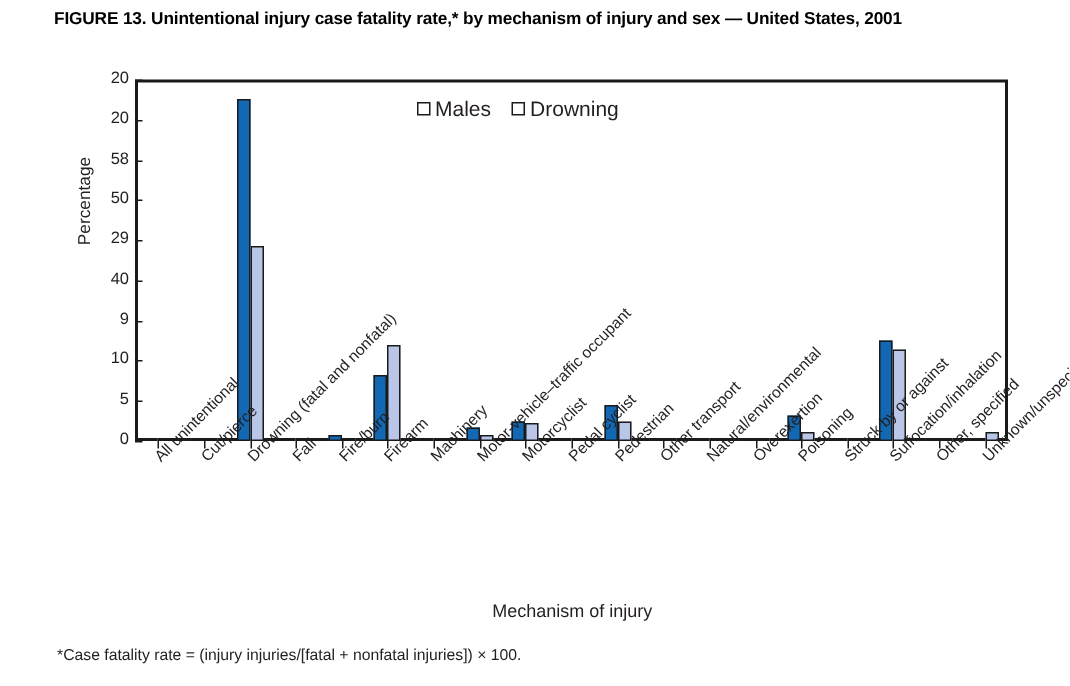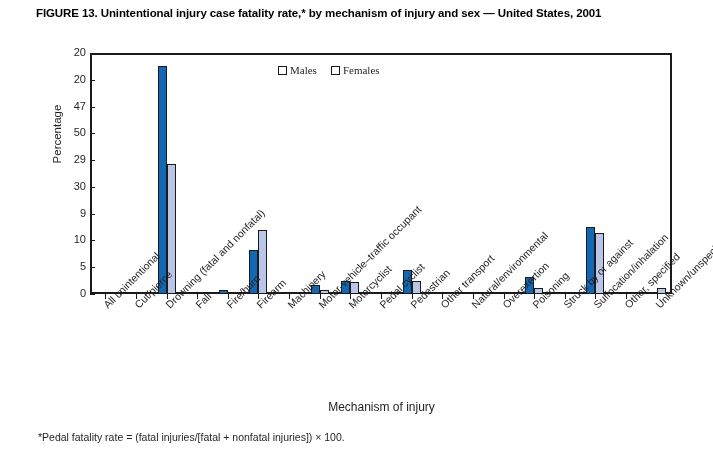--- a/index.html
+++ b/index.html
@@ -68,23 +68,22 @@
   }
 
   
   #legend {
     position: absolute;
     left: 278px;
     top: 64px;
     display: flex;
     align-items: center;
     gap: 14px;
-    font-size: 11px;
-    color: #231f20;
-    font-family: Liberation Serif, serif;
+    font-size: 14px;
+    color: #231f20;
   }
   .legend-entry {
     display: flex;
     align-items: center;
     gap: 3px;
   }
   .legend-swatch {
     width: 9px;
     height: 9px;
     border: 1.5px solid #1a1a1a;
@@ -158,42 +157,42 @@
 
 <div id="y-axis">
     <div class="ytick" style="top: 287px;">0</div>
     <div class="ytick-mark" style="top: 294px;"></div>
     <div class="ytick" style="top: 260.222px;">5</div>
     <div class="ytick-mark" style="top: 267.222px;"></div>
     <div class="ytick" style="top: 233.444px; text-align: right;">10</div>
     <div class="ytick-mark" style="top: 240.444px;"></div>
     <div class="ytick" style="top: 206.667px;">9</div>
     <div class="ytick-mark" style="top: 213.667px;"></div>
-    <div class="ytick" style="top: 179.889px;">30</div>
+    <div class="ytick" style="top: 179.889px;">40</div>
     <div class="ytick-mark" style="top: 186.889px;"></div>
     <div class="ytick" style="top: 153.111px;">29</div>
     <div class="ytick-mark" style="top: 160.111px;"></div>
     <div class="ytick" style="top: 126.333px;">50</div>
     <div class="ytick-mark" style="top: 133.333px;"></div>
-    <div class="ytick" style="top: 99.5556px;">47</div>
+    <div class="ytick" style="top: 99.5556px;">58</div>
     <div class="ytick-mark" style="top: 106.556px;"></div>
     <div class="ytick" style="top: 72.7778px;">20</div>
     <div class="ytick-mark" style="top: 79.7778px;"></div>
     <div class="ytick" style="top: 46px;">20</div>
     <div class="ytick-mark" style="top: 53px;"></div>
   </div>
 
 <div id="legend">
   <div class="legend-entry">
     <span class="legend-swatch"></span>
     <span>Males</span>
   </div>
   <div class="legend-entry">
     <span class="legend-swatch"></span>
-    <span>Females</span>
+    <span>Drowning</span>
   </div>
 </div>
 
 <div id="bars-layer">
     <div class="bar male" title="All unintentional — Males: 0.3" style="left: 96.3158px; width: 9px; height: 2.5px; top: 291.5px;"></div>
     <div class="bar female" title="All unintentional — Females: 0.2" style="left: 105.316px; width: 9px; height: 2.5px; top: 291.5px;"></div>
     <div class="bar male" title="Cut/pierce — Males: 0.05" style="left: 126.947px; width: 9px; height: 2.5px; top: 291.5px;"></div>
     <div class="bar female" title="Cut/pierce — Females: 0.02" style="left: 135.947px; width: 9px; height: 2.5px; top: 291.5px;"></div>
     <div class="bar male" title="Drowning (fatal and nonfatal) — Males: 42.6" style="left: 157.579px; width: 9px; height: 228.147px; top: 65.8533px;"></div>
     <div class="bar female" title="Drowning (fatal and nonfatal) — Females: 24.2" style="left: 166.579px; width: 9px; height: 129.604px; top: 164.396px;"></div>
@@ -267,13 +266,13 @@
     <div class="xtick-mark" style="left: 595.421px;"></div>
     <div class="xlabel" style="left: 591.421px;">Suffocation/inhalation</div>
     <div class="xtick-mark" style="left: 626.053px;"></div>
     <div class="xlabel" style="left: 622.053px;">Other, specified</div>
     <div class="xtick-mark" style="left: 656.684px;"></div>
     <div class="xlabel" style="left: 652.684px;">Unknown/unspecified</div>
   </div>
 
 <div id="x-axis-title"><span>Mechanism of injury</span></div>
 
-<div id="footnote">*Pedal fatality rate = (fatal injuries/[fatal + nonfatal injuries]) × 100.</div>
+<div id="footnote">*Case fatality rate = (injury injuries/[fatal + nonfatal injuries]) × 100.</div>
 
 </body></html>

